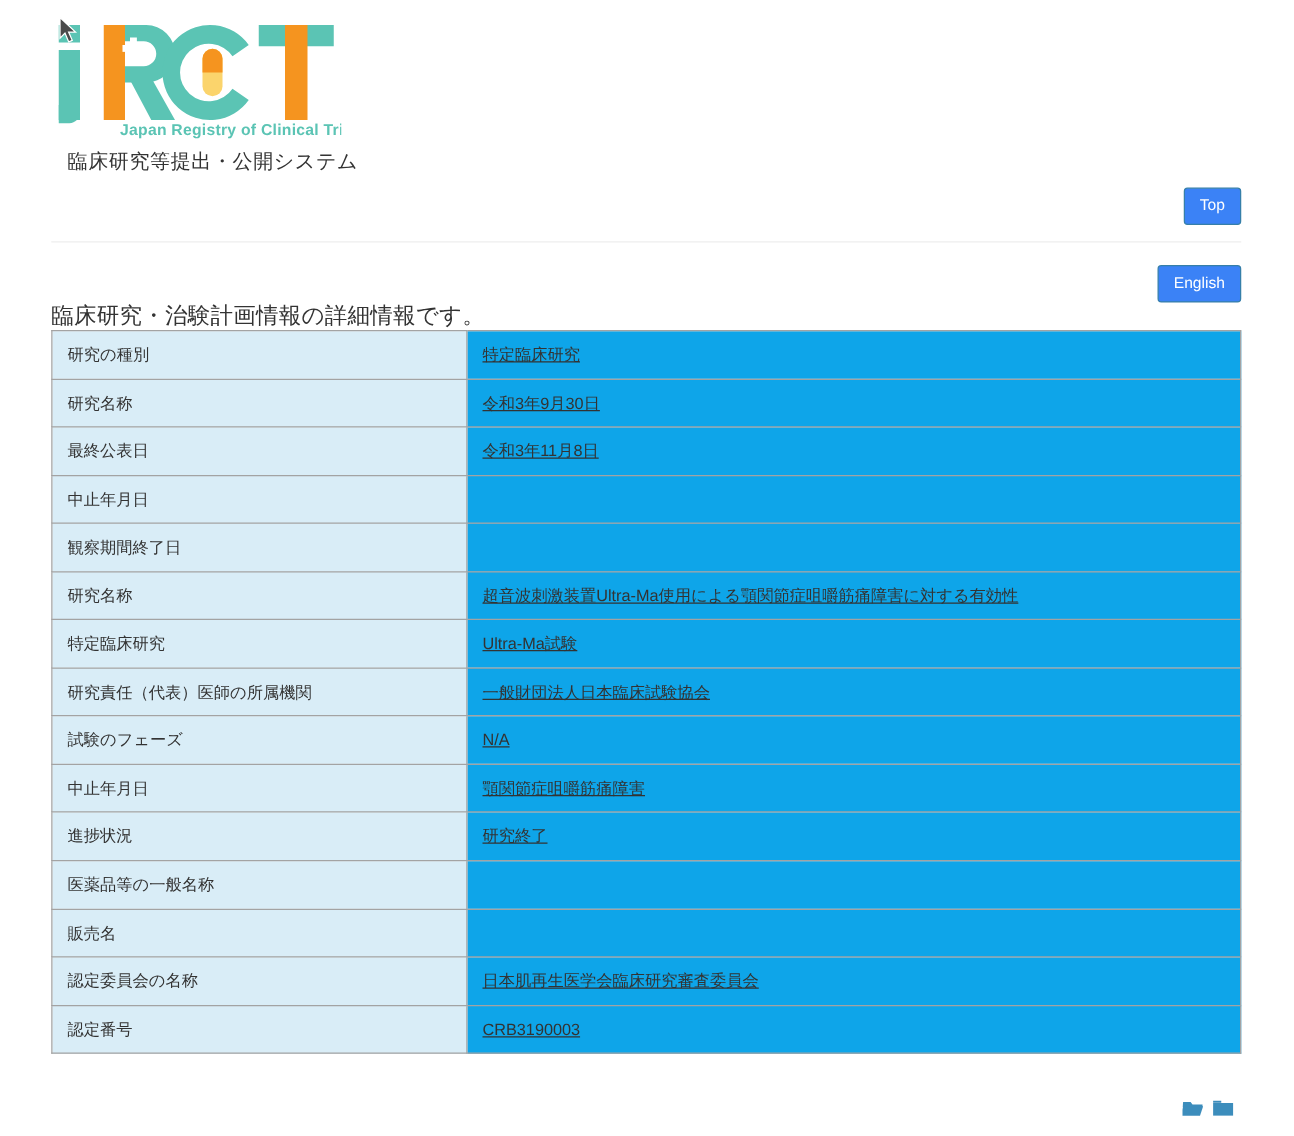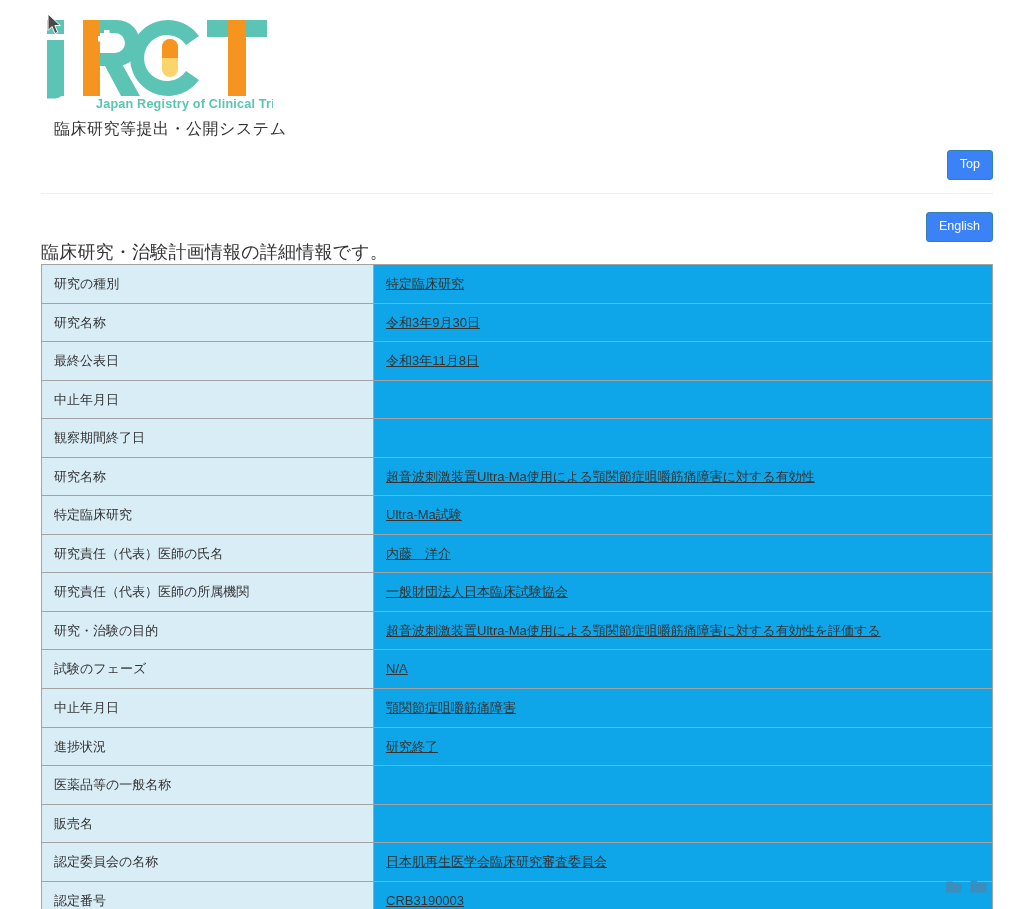--- a/index.html
+++ b/index.html
@@ -231,30 +231,22 @@
         </tr>
         <tr>
           <td class="label">研究名称</td>
           <td class="value">超音波刺激装置Ultra-Ma使用による顎関節症咀嚼筋痛障害に対する有効性</td>
         </tr>
         <tr>
           <td class="label">特定臨床研究</td>
           <td class="value">Ultra-Ma試験</td>
         </tr>
         <tr>
-          <td class="label">研究責任（代表）医師の氏名</td>
-          <td class="value">内藤　洋介</td>
-        </tr>
-        <tr>
           <td class="label">研究責任（代表）医師の所属機関</td>
           <td class="value">一般財団法人日本臨床試験協会</td>
-        </tr>
-        <tr>
-          <td class="label">研究・治験の目的</td>
-          <td class="value">超音波刺激装置Ultra-Ma使用による顎関節症咀嚼筋痛障害に対する有効性を評価する</td>
         </tr>
         <tr>
           <td class="label">試験のフェーズ</td>
           <td class="value">N/A</td>
         </tr>
         <tr>
           <td class="label">中止年月日</td>
           <td class="value">顎関節症咀嚼筋痛障害</td>
         </tr>
         <tr>

